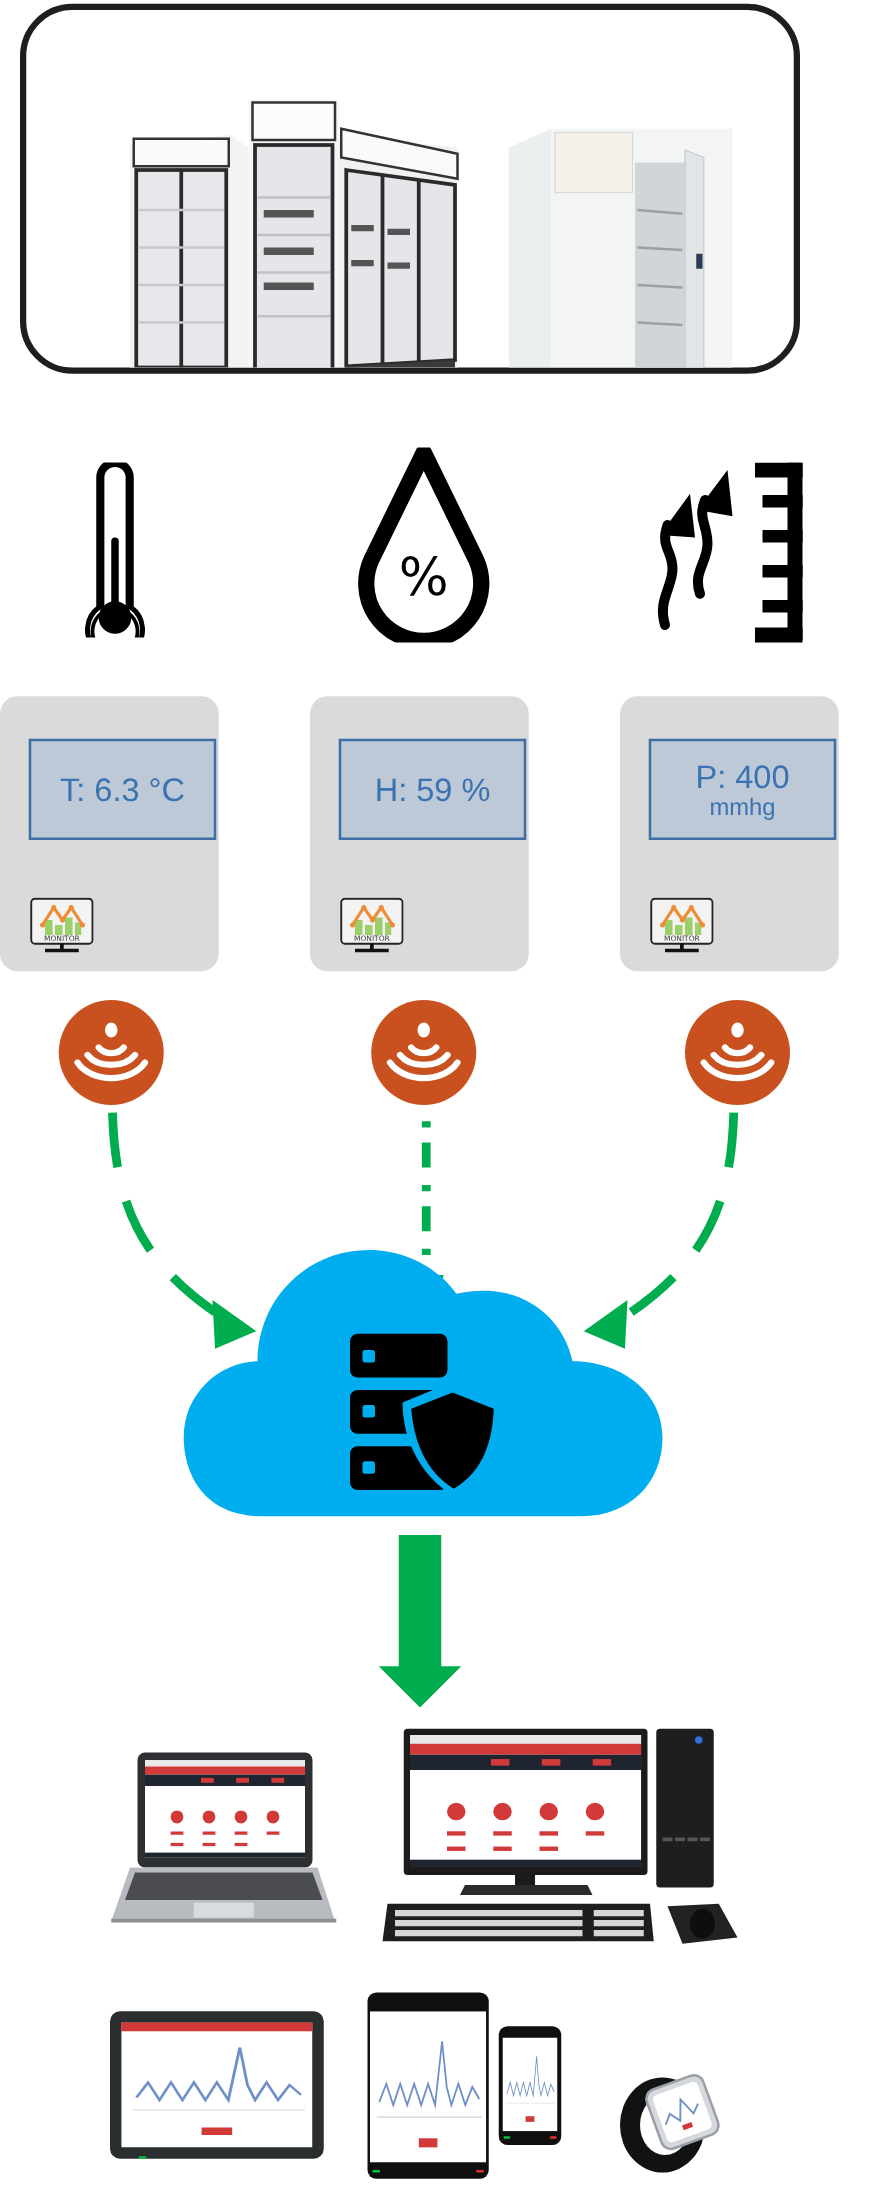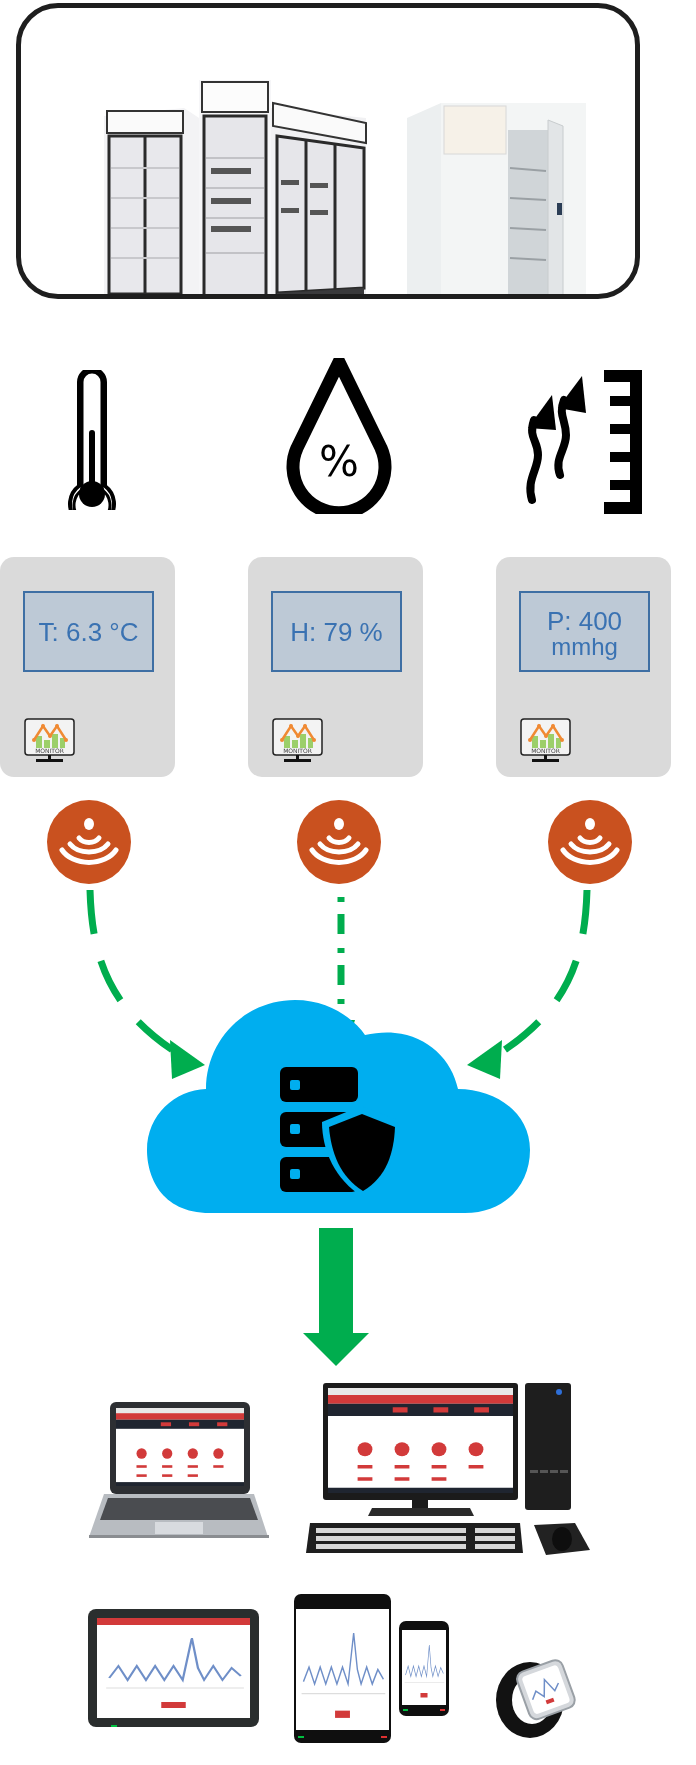--- a/index.html
+++ b/index.html
@@ -1,22 +1,22 @@
 <!DOCTYPE html>
 <html><head>
 <meta charset="utf-8">
 <style>
   html,body{margin:0;padding:0;background:#fff;}
   body{width:696px;height:1765px;position:relative;overflow:hidden;font-family:"Liberation Sans",sans-serif;}
   .abs{position:absolute;}
   .frame{left:16px;top:3px;width:624px;height:296px;border:5px solid #1e1e1e;border-radius:42px;box-sizing:border-box;background:#fff;}
   .card{width:175px;height:220px;top:557px;background:#dadada;border-radius:14px;}
-  .display{position:absolute;left:23px;top:34px;width:131px;height:81px;background:#bdc9d6;border:2px solid #3e6fa4;box-sizing:border-box;display:flex;flex-direction:column;align-items:center;justify-content:center;color:#3a72b2;}
+  .display{position:absolute;left:23px;top:34px;width:150px;height:81px;background:#bdc9d6;border:2px solid #3e6fa4;box-sizing:border-box;display:flex;flex-direction:column;align-items:center;justify-content:center;color:#3a72b2;}
   .display .main{font-size:26px;line-height:30px;}
-  .display .unit{font-size:24px;line-height:22px;}
+  .display .unit{font-size:19px;line-height:22px;}
   .logo{position:absolute;left:24px;top:161px;width:51px;height:44px;}
   .svgabs{position:absolute;left:0;top:0;}
 </style>
 </head>
 <body>
 
 <div class="abs frame">
   <svg class="svgabs" width="614" height="286" viewBox="0 0 614 286">
 
     <g>
@@ -146,21 +146,21 @@
         <circle cx="26" cy="18" r="2"></circle>
         <circle cx="33" cy="8" r="2"></circle>
         <circle cx="42" cy="22" r="2"></circle>
       </g>
     <text x="25.5" y="35" text-anchor="middle" font-family="DejaVu Sans, sans-serif" font-size="6" fill="#444">MONITOR</text>
   </svg>
 </div>
 
 <div class="abs card" style="left:248px">
   <div class="display">
-    <span class="main">H: 79 %</span>
+    <span class="main">H: 59 %</span>
   </div>
   <svg class="logo" viewBox="0 0 51 44">
     <rect x="1" y="1" width="49" height="36" rx="3" fill="#f3f3f3" stroke="#222" stroke-width="1.5"></rect>
     <rect x="12" y="41" width="27" height="3" fill="#111"></rect>
       <rect x="24" y="37" width="3" height="5" fill="#111"></rect>
     <g fill="#9ccf6a">
         <rect x="12" y="18" width="6" height="12"></rect>
         <rect x="20" y="22" width="6" height="8"></rect>
         <rect x="28" y="16" width="6" height="14"></rect>
         <rect x="36" y="20" width="5" height="10"></rect>

